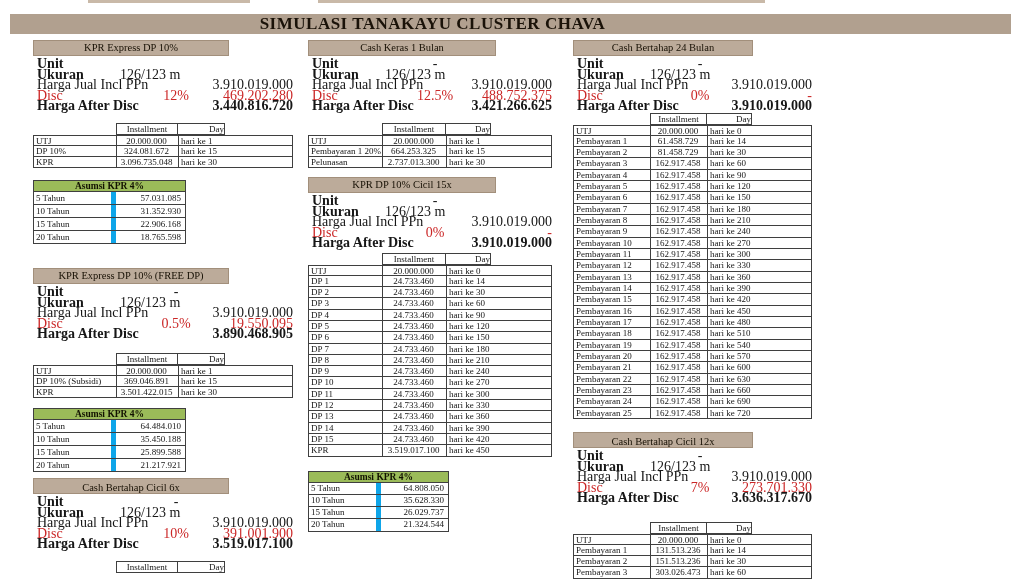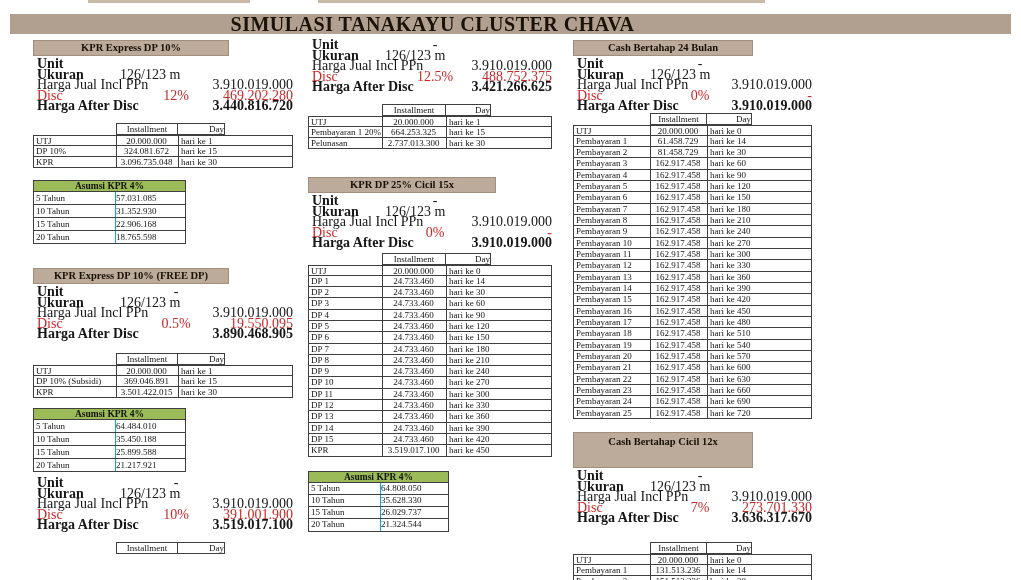--- a/index.html
+++ b/index.html
@@ -4,35 +4,35 @@
 <style>
   html,body{margin:0;padding:0}
   body{
     position:relative;width:1021px;height:580px;overflow:hidden;background:#ffffff;
     font-family:"Liberation Serif","DejaVu Serif",serif;color:#161616;
   }
   .strip{position:absolute;top:0;height:3px;background:#c9b9a8}
   #strip1{left:88px;width:162px}
   #strip2{left:318px;width:447px}
   .titlebar{position:absolute;left:10px;top:14px;width:1001px;height:20px;background:#b1a08f}
-  .title-text{width:845px;text-align:center;font-weight:bold;font-size:20px;line-height:20px;letter-spacing:.5px;color:#1a1208}
+  .title-text{width:845px;text-align:center;font-weight:bold;font-size:17px;line-height:20px;letter-spacing:.5px;color:#1a1208}
   .sec{position:absolute}
   #sec-a{left:35px;top:40px;width:258px}
   #sec-b{left:35px;top:268px;width:258px}
   #sec-c{left:35px;top:478px;width:258px}
   #sec-d{left:310px;top:40px;width:242px}
   #sec-e{left:310px;top:177px;width:242px}
   #sec-f{left:575px;top:40px;width:237px}
   #sec-g{left:575px;top:432px;width:237px}
   .sec-header{
     background:#bcab9a;border:1px solid #a28f7b;box-sizing:border-box;
-    height:16px;line-height:14px;text-align:center;font-weight:bold;font-size:10.5px;
+    height:16px;line-height:14px;text-align:center;font-weight:normal;font-size:10.5px;
     margin-left:-2px;margin-bottom:3px;color:#171004
   }
-  .sec-header.tall{height:36px;line-height:18px}
+  .sec-header.tall{height:16px;line-height:18px}
   .c-l .sec-header{width:196px}
   .c-m .sec-header{width:188px}
   .c-r .sec-header{width:180px}
   .c-l{--lw:83px;--iw:62px;--dw:47px;--alw:82px;--avw:69px;--uk:85px;--midl:106px}
   .c-m{--lw:74px;--iw:64px;--dw:45px;--alw:72px;--avw:67px;--uk:75px;--midl:90px}
   .c-r{--lw:77px;--iw:57px;--dw:45px;--uk:75px;--midl:90px}
   .irow{position:relative;height:10.5px;line-height:10.5px;font-size:14px}
   .lbl{position:absolute;left:2px;white-space:nowrap}
   .mid{position:absolute;left:var(--midl);width:70px;text-align:center}
   .ukuv{position:absolute;left:var(--uk);font-weight:normal}
@@ -49,22 +49,22 @@
   #sec-e .srow{height:11.3px}
   #sec-f .srow{height:11.34px}
   #sec-g .srow{height:11.3px}
   .sc-l{width:var(--lw);box-sizing:border-box;border-right:1px solid #3f3f3f;padding-left:2px;overflow:hidden;white-space:nowrap}
   .sc-i{width:var(--iw);box-sizing:border-box;border-right:1px solid #3f3f3f;text-align:center;padding-right:2px}
   .sc-d{width:var(--dw);box-sizing:border-box;padding-left:2px;white-space:nowrap}
   .asum{margin-left:-2px;width:calc(var(--alw) + var(--avw) + 2px);font-size:9px}
   .ahead{border:1px solid #3f3f3f;background:#9bbb59;text-align:center;font-weight:bold;
     height:12px;line-height:11px;box-sizing:border-box;font-size:9.5px;color:#121200}
   .arow{display:flex;box-sizing:border-box;border:solid #3f3f3f;border-width:0 1px 1px 1px;height:13px;line-height:12px}
-  .ac-l{width:var(--alw);box-sizing:border-box;border-right:1px solid #0ea5e9;padding-left:2px}
-  .ac-v{width:calc(var(--avw) - 2px);box-sizing:border-box;padding-right:2px}
+  .ac-l{width:var(--alw);box-sizing:border-box;border-right:5px solid #0ea5e9;padding-left:2px}
+  .ac-v{width:calc(var(--avw) - 2px);box-sizing:border-box;text-align:right;padding-right:2px}
   #sec-e .arow{height:12.3px;line-height:11px}
   #sec-a .sched{margin-top:11px}   #sec-a .asum{margin-top:12px}
   #sec-b .sched{margin-top:13px}   #sec-b .asum{margin-top:10px}
   #sec-c .sched{margin-top:11px}
   #sec-d .sched{margin-top:11px}
   #sec-e .sched{margin-top:4px}    #sec-e .asum{margin-top:14px}
   #sec-f .sched{margin-top:1px}
   #sec-g .sched{margin-top:18px}
 </style>
 </head>
@@ -202,20 +202,21 @@
         <span class="ac-l">15 Tahun</span>
         <span class="ac-v">25.899.588</span>
       </div>
       <div class="arow">
         <span class="ac-l">20 Tahun</span>
         <span class="ac-v">21.217.921</span>
       </div>
     </div>
   </div>
 <div id="sec-c" class="sec c-l">
+    <div class="sec-header tall">Cash Bertahap Cicil 6x</div>
     <div class="info">
       <div class="irow">
         <span class="lbl b">Unit</span>
         <span class="mid ">-</span>
       </div>
       <div class="irow">
         <span class="lbl b">Ukuran</span>
         <span class="ukuv">126/123 m</span>
       </div>
       <div class="irow">
@@ -233,20 +234,21 @@
       </div>
     </div>
     <div class="sched">
       <div class="shead">
         <span class="sh-inst">Installment</span>
         <span class="sh-day">Day</span>
       </div>
     </div>
   </div>
 <div id="sec-d" class="sec c-m">
+    <div class="sec-header">Cash Keras 1 Bulan</div>
     <div class="info">
       <div class="irow">
         <span class="lbl b">Unit</span>
         <span class="mid ">-</span>
       </div>
       <div class="irow">
         <span class="lbl b">Ukuran</span>
         <span class="ukuv">126/123 m</span>
       </div>
       <div class="irow">
@@ -279,21 +281,21 @@
         <span class="sc-d">hari ke 15</span>
       </div>
       <div class="srow">
         <span class="sc-l">Pelunasan</span>
         <span class="sc-i">2.737.013.300</span>
         <span class="sc-d">hari ke 30</span>
       </div>
     </div>
   </div>
 <div id="sec-e" class="sec c-m">
-    <div class="sec-header">KPR DP 25% Cicil 15x</div>
+    <div class="sec-header">KPR DP 10% Cicil 15x</div>
     <div class="info">
       <div class="irow">
         <span class="lbl b">Unit</span>
         <span class="mid ">-</span>
       </div>
       <div class="irow">
         <span class="lbl b">Ukuran</span>
         <span class="ukuv">126/123 m</span>
       </div>
       <div class="irow">

